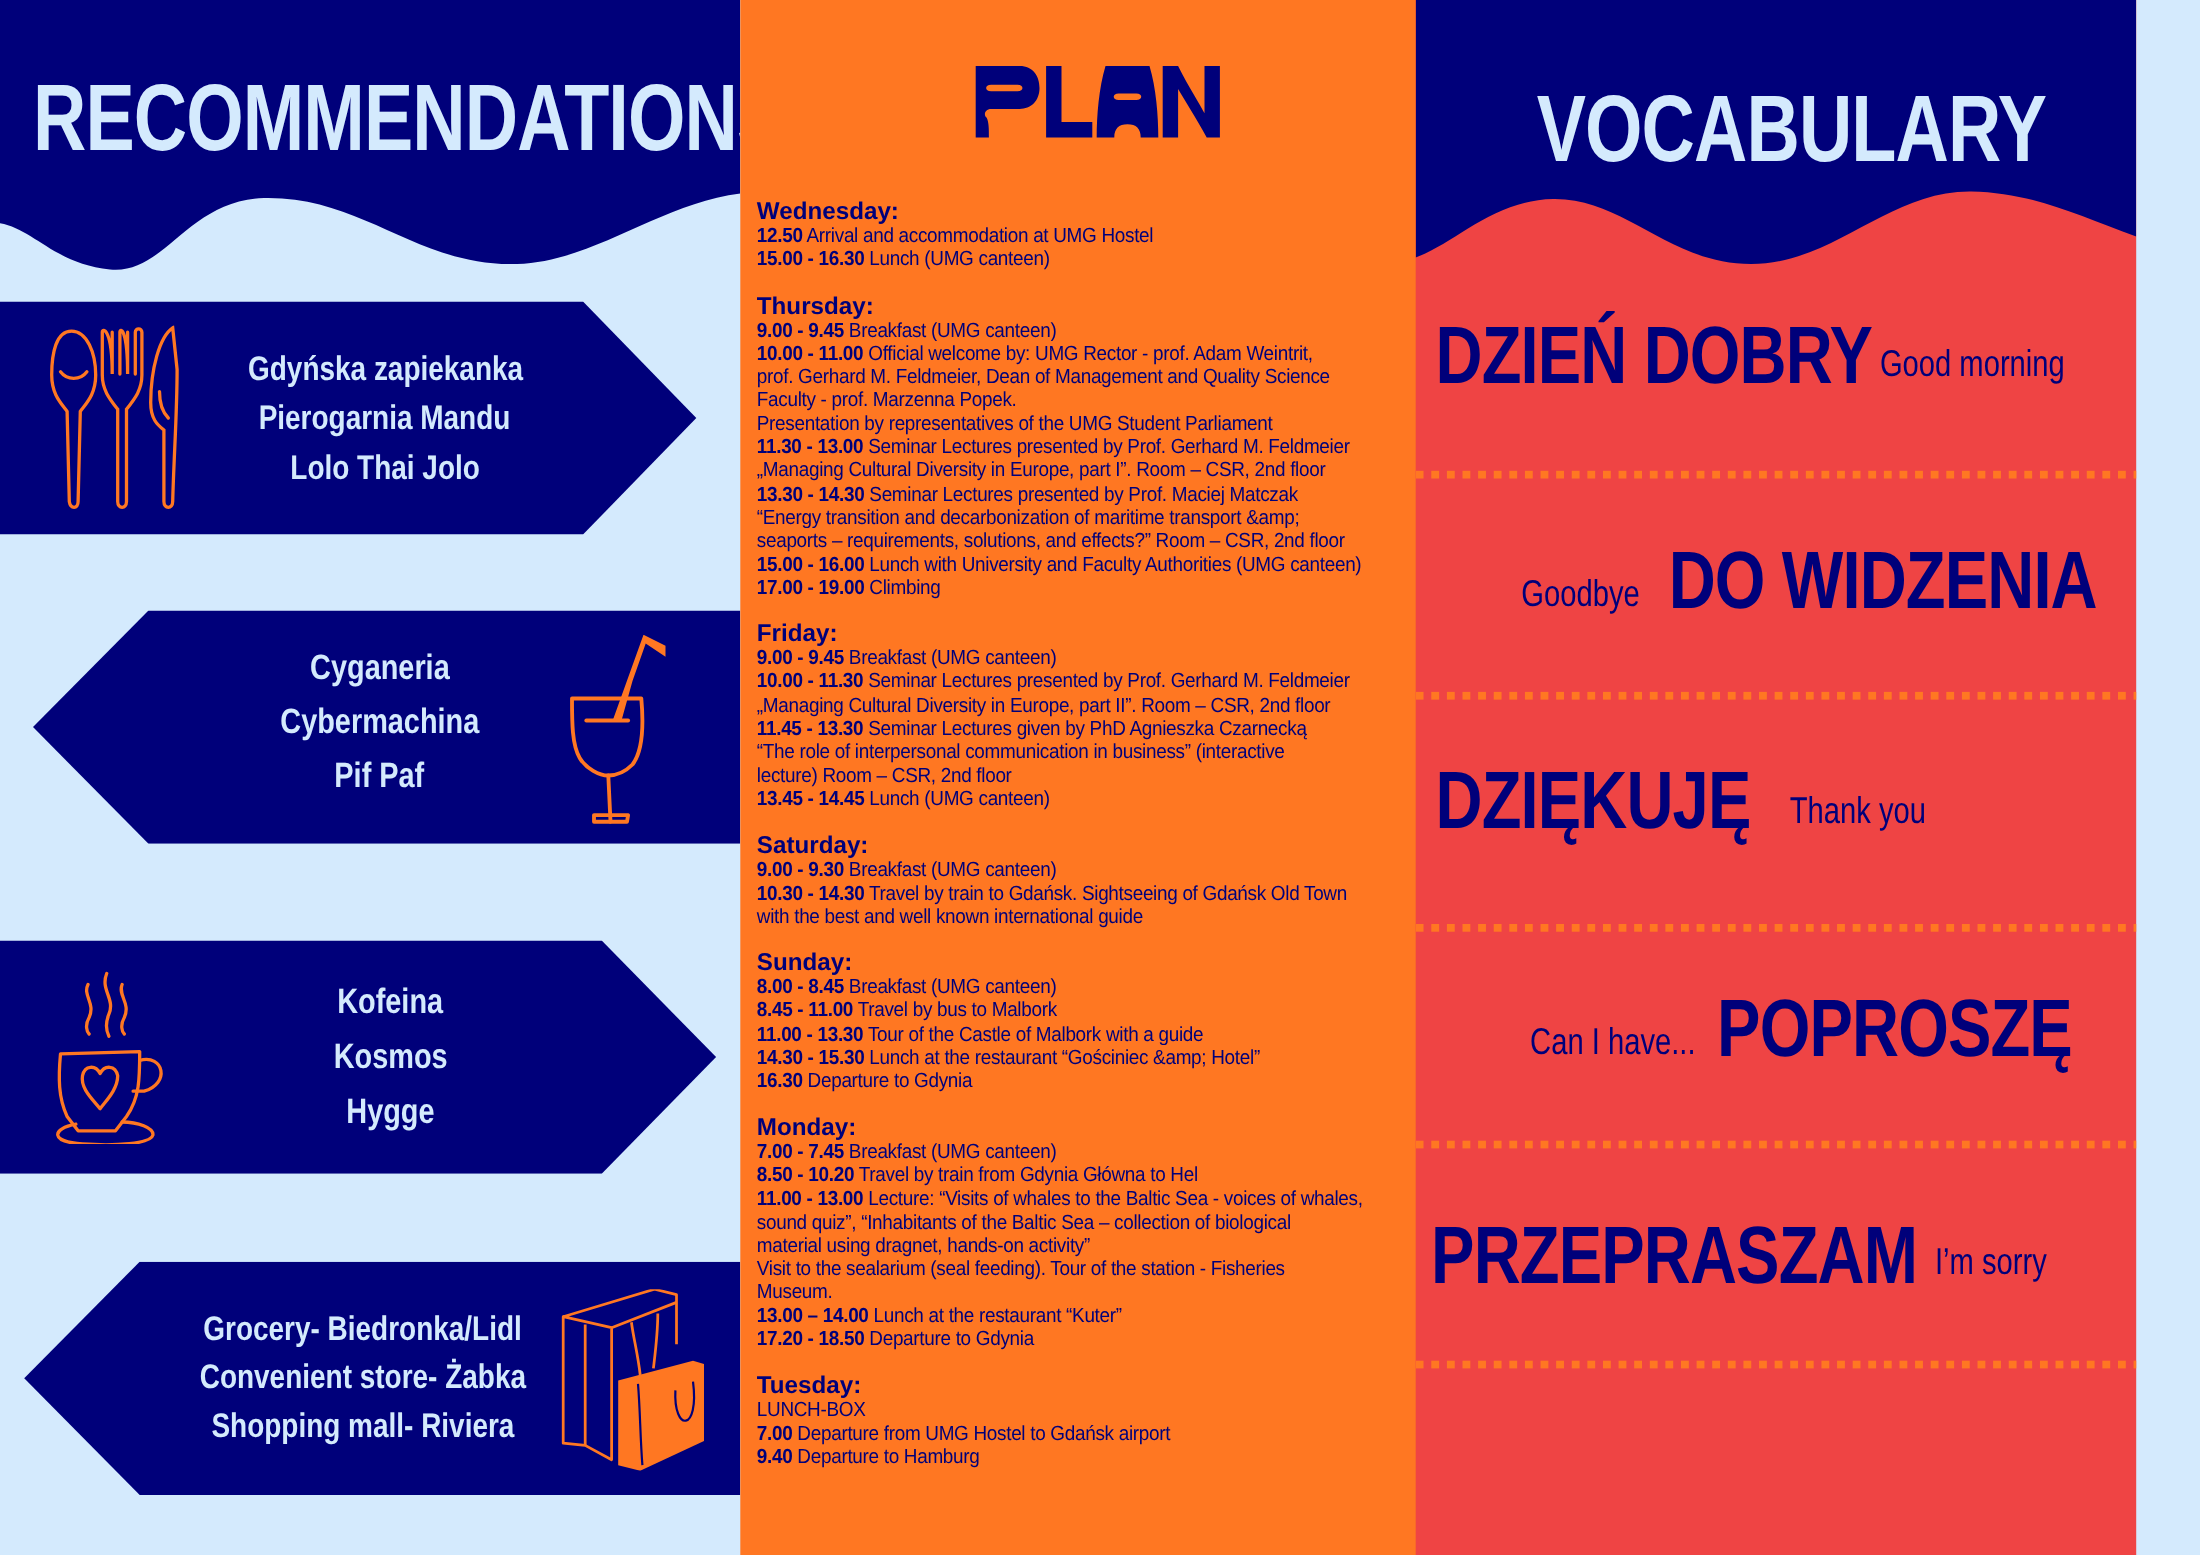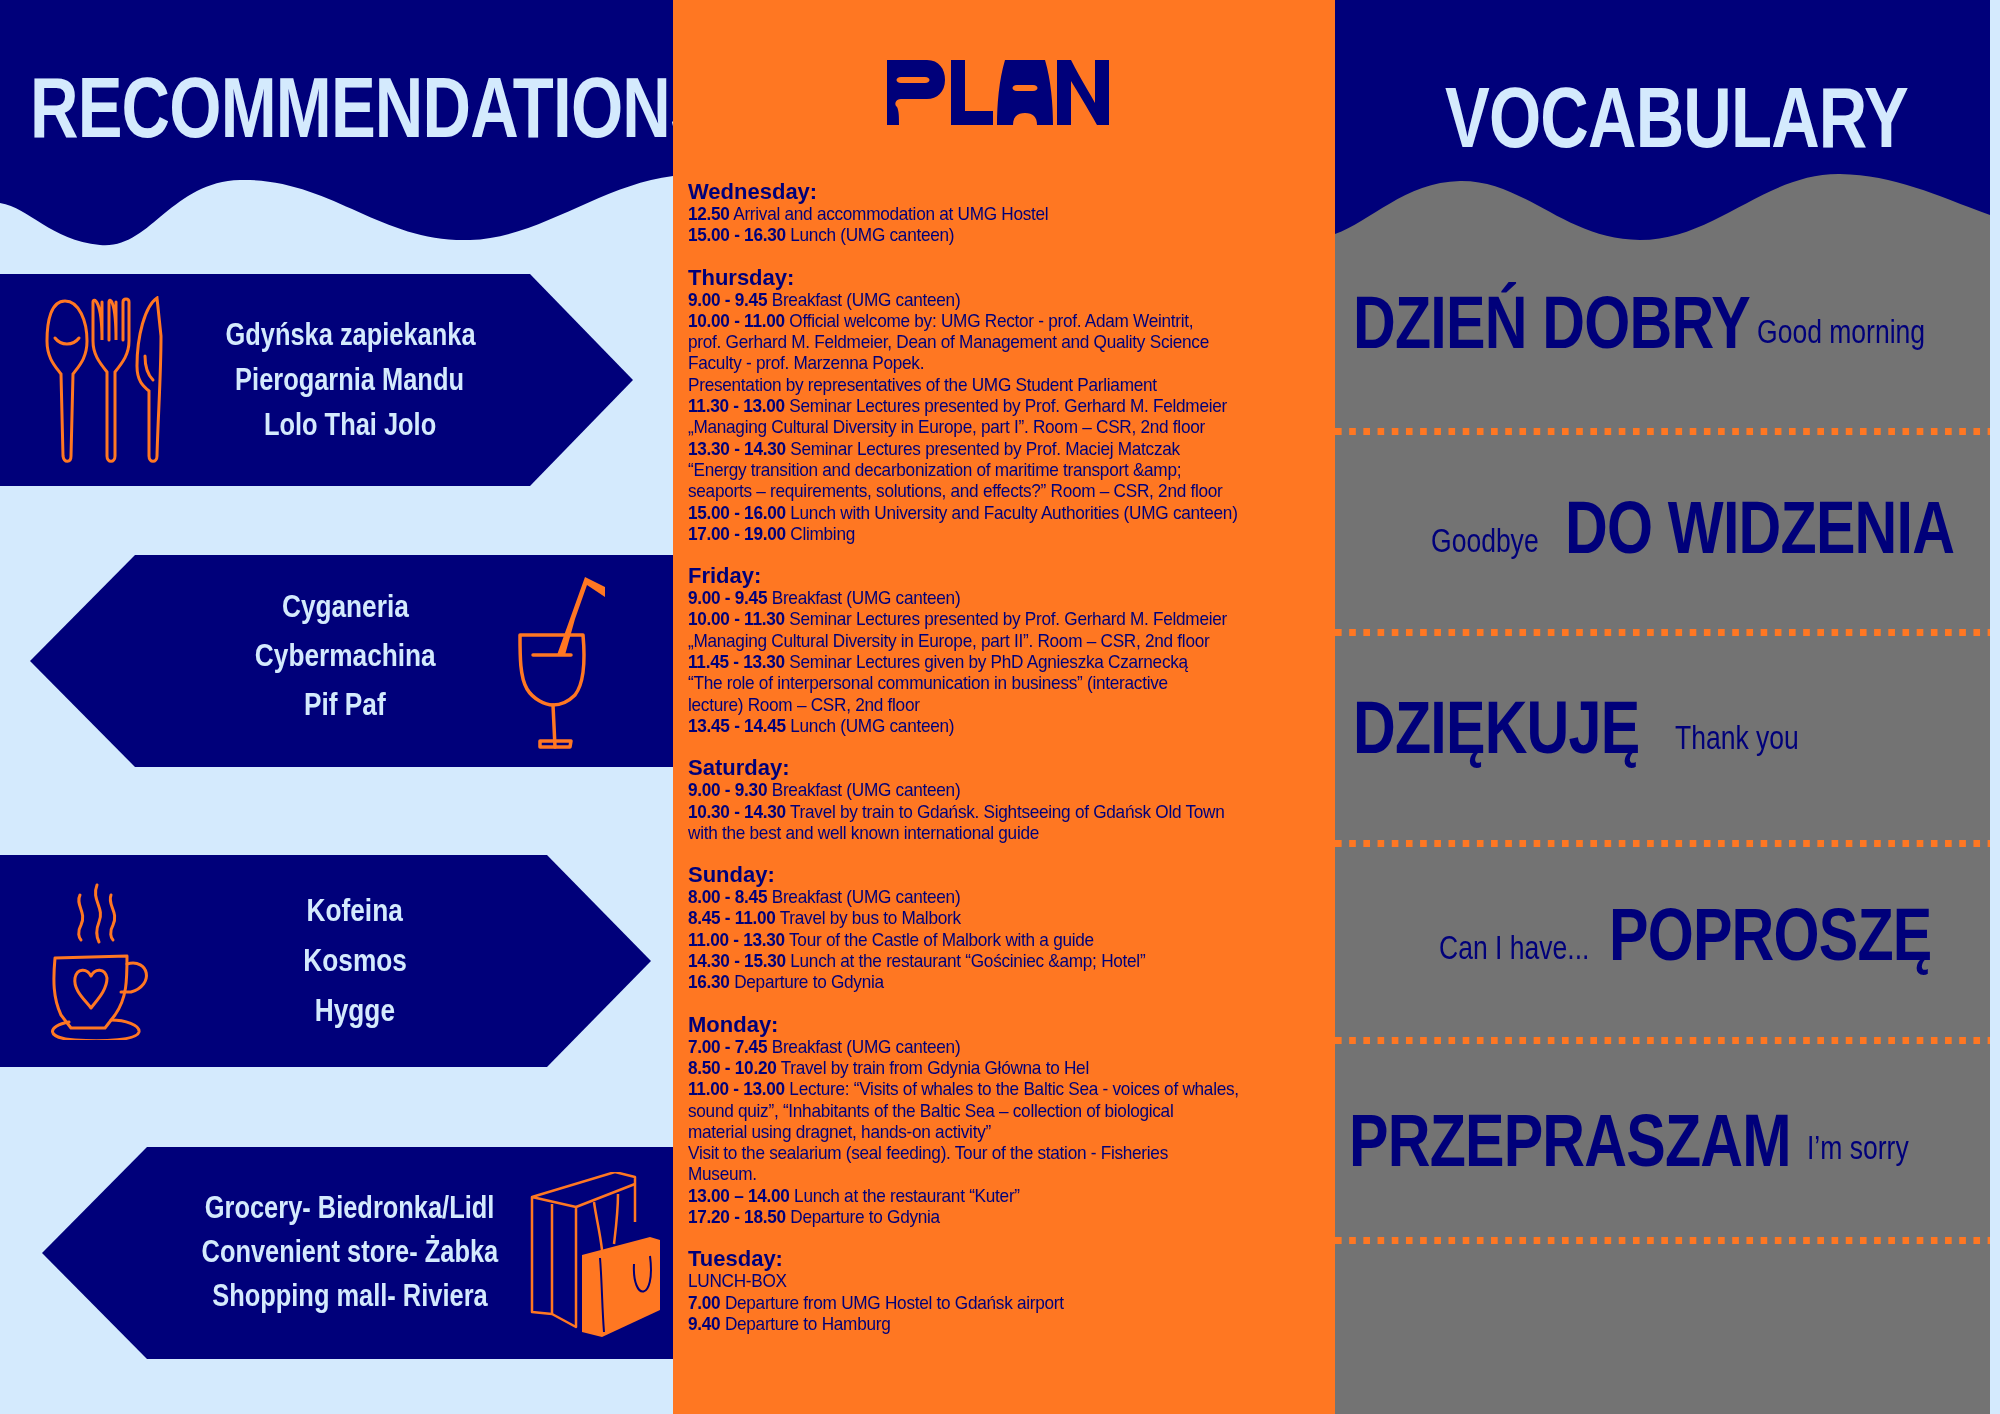--- a/index.html
+++ b/index.html
@@ -1,20 +1,20 @@
 <!DOCTYPE html>
 <html><head>
 <meta charset="utf-8">
 <style>
   html, body { margin:0; padding:0; }
   body { width:2000px; height:1414px; position:relative; overflow:hidden; background:#D4EAFD; font-family:"Liberation Sans", sans-serif; }
   .col { position:absolute; top:0; height:1414px; }
   #col-left { left:0; width:673px; background:#D4EAFD; }
   #col-mid { left:673px; width:672px; background:#FF7722; }
-  #col-right { left:1335px; width:655px; background:#737373; }
+  #col-right { left:1287px; width:655px; background:#ef4444; }
   .wave { position:absolute; left:0; top:0; }
   .heading { position:absolute; color:#D4EAFD; font-family:"Liberation Sans", sans-serif; font-weight:bold; letter-spacing:-1px; transform:scaleX(0.78); transform-origin:left center; white-space:nowrap; }
   #rec-title { left:30px; top:58px; font-size:86px; }
   #voc-title { left:110px; top:68px; font-size:86px; }
   .banner { position:absolute; }
   .banner svg.shape { position:absolute; left:0; top:0; }
   .banner-list { position:absolute; display:flex; flex-direction:column; align-items:center; justify-content:center; color:#D4EAFD; font-weight:bold; font-family:"Liberation Sans", sans-serif; }
   .banner-list span { display:block; white-space:nowrap; transform:scaleX(0.82); }
   .icon { position:absolute; }
   #plan-title { position:absolute; left:885px; top:55px; }
@@ -92,21 +92,21 @@
         <path d="M46,128 C40,120 28,110 30,98 C32,88 42,88 46,96 C50,88 60,88 62,98 C62,110 52,120 46,128 Z"></path>
       </g>
     </svg>
     <div class="banner-list" style="left:205px;top:25px;width:300px;height:160px;font-size:32px;line-height:50px;">
       <span>Kofeina</span>
       <span>Kosmos</span>
       <span>Hygge</span>
     </div>
   </div>
 
-  <div class="banner" style="left:0;top:1147px;width:786px;height:212px;margin-left:20px;">
+  <div class="banner" style="left:0;top:1147px;width:786px;height:212px;">
     <svg class="shape" width="673" height="212" viewBox="0 0 673 212">
       <polygon points="22,106 127,0 673,0 673,212 127,212" fill="#00007A"></polygon>
     </svg>
     <svg class="icon" style="left:510px;top:25px;" width="140" height="165" viewBox="0 0 140 165">
       <g fill="none" stroke="#FF7722" stroke-width="2.5" stroke-linejoin="round">
         <path d="M2,25 L85,0 L105,5 L105,50 M2,25 L2,140 L22,142 L46,155 L46,35 L2,25 Z"></path>
         <path d="M46,35 L105,12"></path>
         <path d="M22,32 L22,142"></path>
         <path d="M64,30 C66,45 70,60 72,78"></path>
         <path d="M88,22 C88,40 86,55 84,72"></path>

